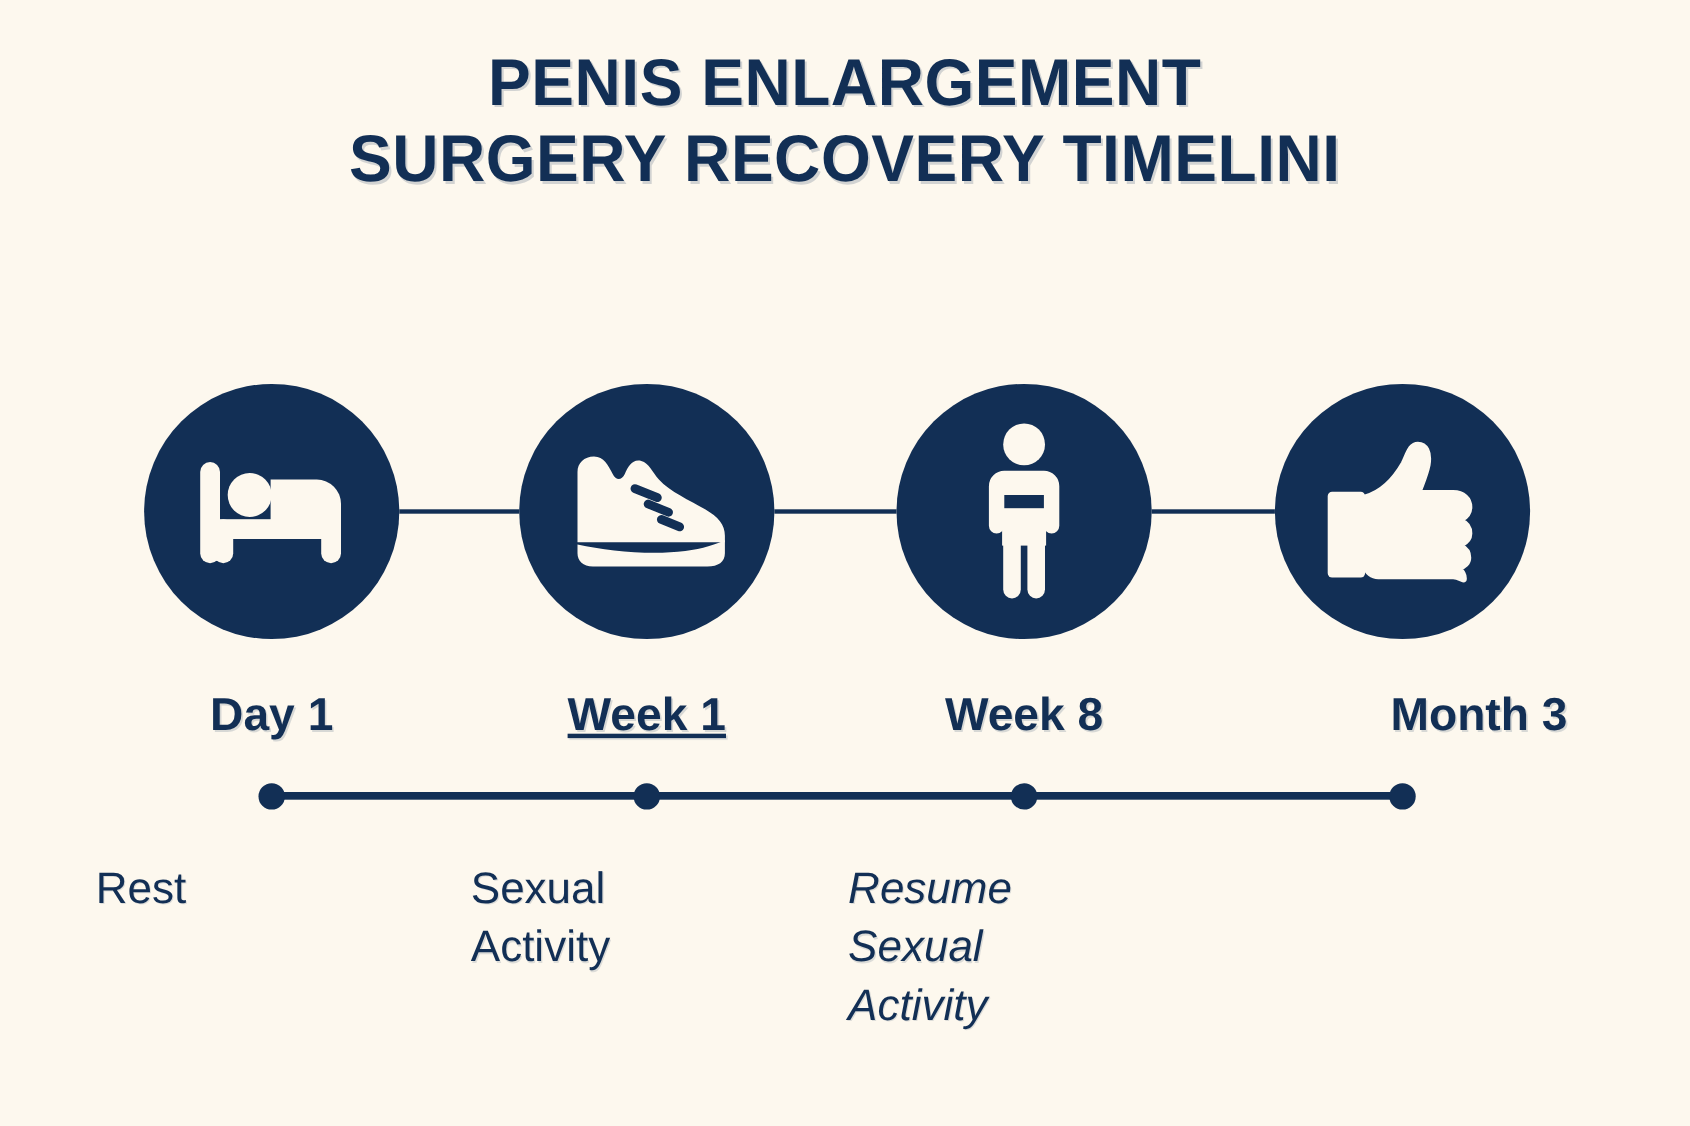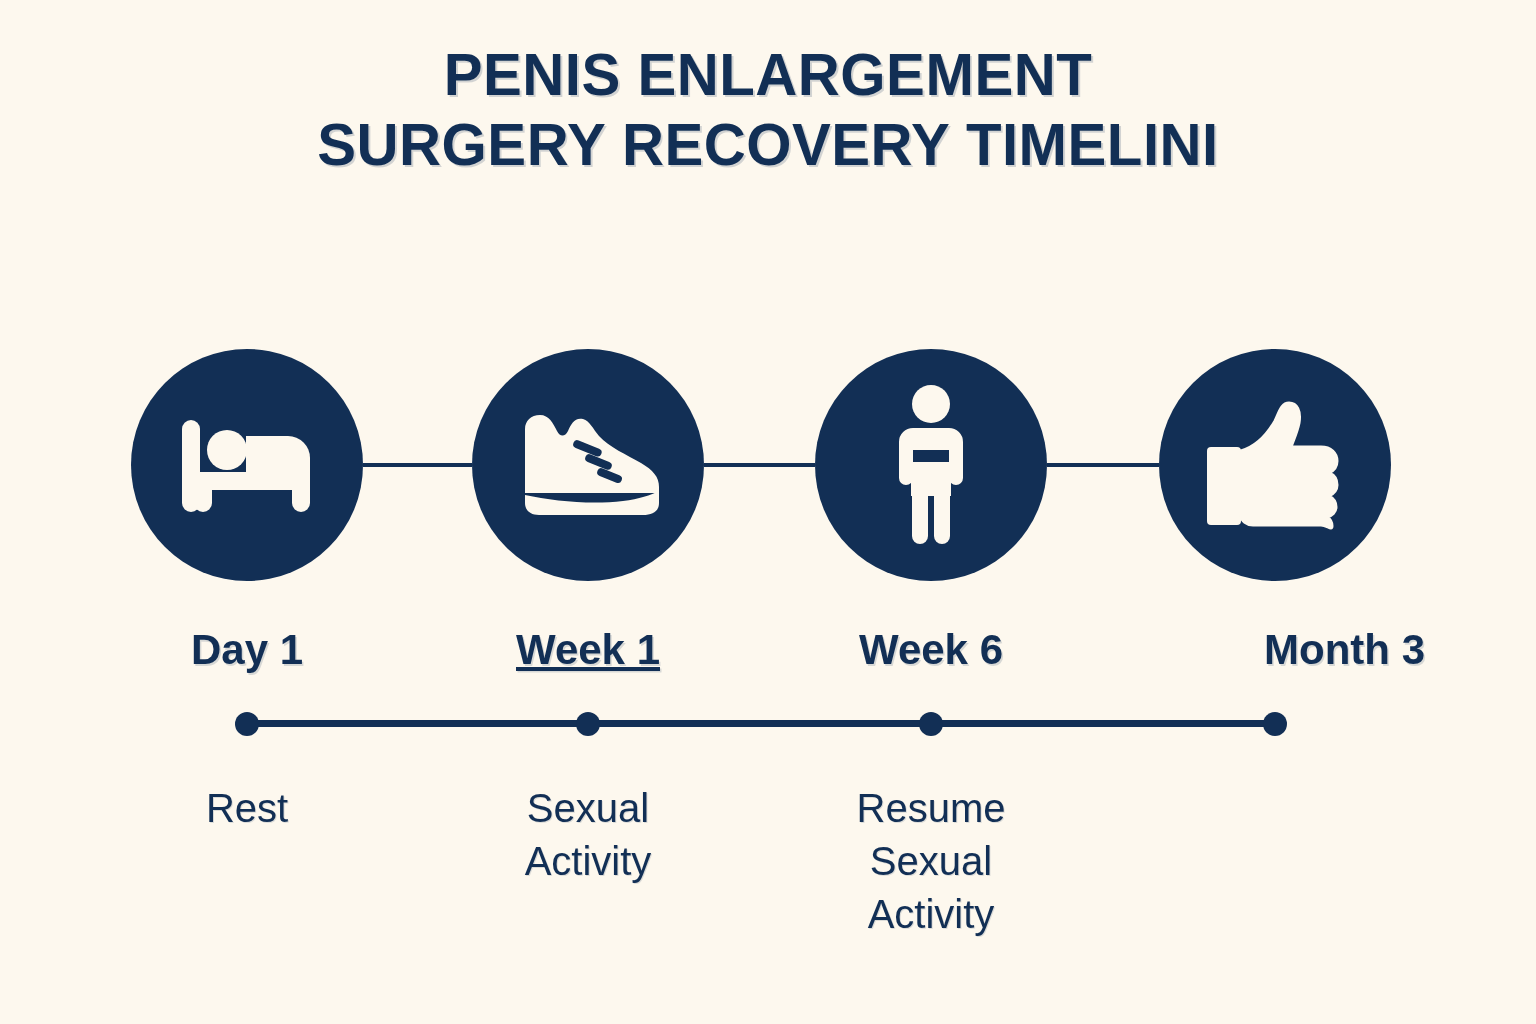--- a/index.html
+++ b/index.html
@@ -121,21 +121,20 @@
   #phase-row {
     position: absolute;
     top: 782px;
     left: 0;
     width: 1536px;
     height: 220px;
   }
   .phase-desc {
     position: absolute;
     width: 320px;
-    text-align: center;
     color: #122F55;
     font-size: 40px;
     line-height: 53px;
     font-weight: normal;
     top: 0;
     text-shadow: 1px 1px 0 rgba(18,47,85,0.14);
   }
   .phase-desc .phase-line {
     display: block;
   }
@@ -200,21 +199,21 @@
         <path d="M36 52 C50 48 62 36 70 22 C74 14 76 4 84 4 C92 4 96 12 94 24 C92 34 88 42 86 48 L116 48 C126 48 132 54 132 62 C132 68 128 72 124 74 C129 76 132 80 132 86 C132 92 128 95 124 97 C128 99 131 103 131 108 C131 113 127 117 122 118 C125 120 127 123 127 127 C127 132 122 126 116 126 L48 126 C42 126 36 122 36 116 Z" fill="#FDF8EE" stroke="#FDF8EE" stroke-width="3" stroke-linejoin="round"></path>
       </svg>
     </span>
   </div>
 
 </div>
 
 <div id="milestone-label-row">
   <div class="milestone-label" style="left:97px;">Day 1</div>
   <div class="milestone-label" style="left:438px;text-decoration:underline;">Week 1</div>
-  <div class="milestone-label" style="left:781px;">Week 6</div>
+  <div class="milestone-label" style="left:781px;">Week 8</div>
   <div class="milestone-label" style="left:1125px;text-align:right;">Month 3</div>
 </div>
 
 <div id="dot-timeline">
   <div id="timeline-rail"></div>
   <div class="timeline-dot" style="left:235px;"></div>
   <div class="timeline-dot" style="left:576px;"></div>
   <div class="timeline-dot" style="left:919px;"></div>
   <div class="timeline-dot" style="left:1263px;"></div>
 </div>
@@ -223,20 +222,20 @@
 
   <div class="phase-desc" style="left:87px;">
     <span class="phase-line">Rest</span>
   </div>
 
   <div class="phase-desc" style="left:428px;">
     <span class="phase-line">Sexual</span>
     <span class="phase-line">Activity</span>
   </div>
 
-  <div class="phase-desc" style="left:771px;">
+  <div class="phase-desc" style="left:771px;font-style:italic;">
     <span class="phase-line">Resume</span>
     <span class="phase-line">Sexual</span>
     <span class="phase-line">Activity</span>
   </div>
 
 
 </div>
 
 </body></html>

